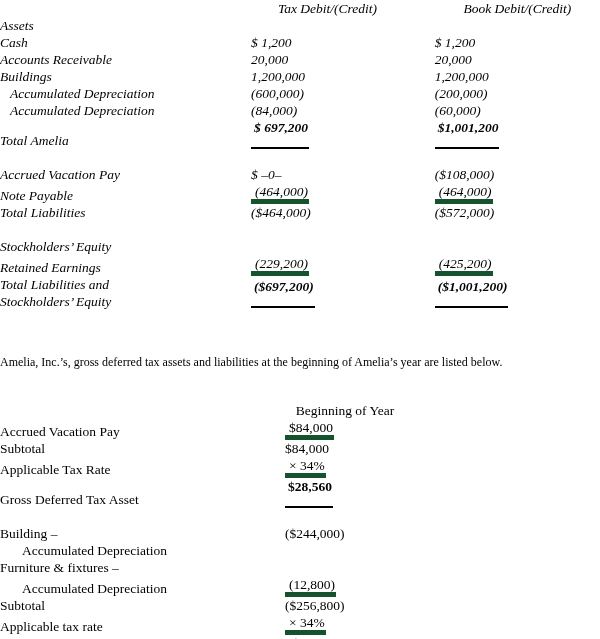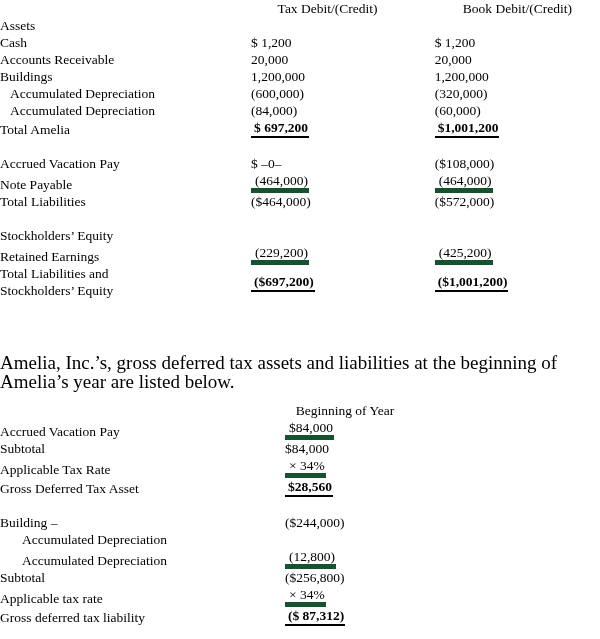--- a/index.html
+++ b/index.html
@@ -60,32 +60,32 @@
   .u-single {
     display: inline-block;
     border-bottom: 5px solid #14532d;
     padding: 0 1px 0 4px;
     line-height: 15px;
   }
   .u-bold {
     display: inline-block;
     font-weight: bold;
     border-bottom: 2.5px solid #000;
-    padding: 0 1px 1px 3px;
+    padding: 0 1px 12px 3px;
     line-height: 15px;
   }
   .spacer-row td { height: 13px; line-height: 13px; }
   .two-line { line-height: 17px; }
 
   
   .para {
     margin: 0;
     padding: 0 6px 0 0;
     line-height: 19px;
-    font-size: 19px;
+    font-size: 12px;
     text-align: left;
   }
 
   
   table.fin2 {
     border-collapse: collapse;
     width: 100%;
     table-layout: fixed;
   }
   table.fin2 td, table.fin2 th {
@@ -99,21 +99,21 @@
   .c2-label { width: 285px; text-align: left; }
   .c2-amt   { width: 120px; text-align: right; padding-right: 0; }
   .c2-tail  { width: 195px; }
   .hdr2 {
     font-weight: bold;
     text-align: center;
     height: 21px;
     vertical-align: bottom;
   }
 
-  .blk-top { position: absolute; left: 0; top: 0; width: 600px; }
+  .blk-top { position: absolute; left: 0; top: 0; width: 600px; font-style: italic; }
   .blk-para { position: absolute; left: 0; top: 353px; width: 600px; }
   .blk-bot { position: absolute; left: 0; top: 402px; width: 600px; }
 </style>
 </head>
 <body>
 
 <div class="page">
 
   <div class="blk-top">
     <table class="fin">
@@ -155,21 +155,21 @@
         <tr>
           <td>Buildings</td>
           <td>1,200,000</td>
           <td></td>
           <td>1,200,000</td>
         </tr>
         <tr>
           <td class="indent1">Accumulated Depreciation</td>
           <td>(600,000)</td>
           <td></td>
-          <td>(320,000)</td>
+          <td>(200,000)</td>
         </tr>
         <tr>
           <td class="indent1">Accumulated Depreciation</td>
           <td>(84,000)</td>
           <td></td>
           <td>(60,000)</td>
         </tr>
         <tr>
           <td>Total Amelia</td>
           <td><span class="u-bold">$ 697,200</span></td>
@@ -277,20 +277,25 @@
           <td>Building –</td>
           <td>($244,000)</td>
           <td></td>
         </tr>
         <tr>
           <td class="indent2">Accumulated Depreciation</td>
           <td></td>
           <td></td>
         </tr>
         <tr>
+          <td>Furniture &amp; fixtures –</td>
+          <td></td>
+          <td></td>
+        </tr>
+        <tr>
           <td class="indent2">Accumulated Depreciation</td>
           <td style="vertical-align:top"><span class="u-single">(12,800)</span></td>
           <td></td>
         </tr>
         <tr>
           <td>Subtotal</td>
           <td>($256,800)</td>
           <td></td>
         </tr>
         <tr>

